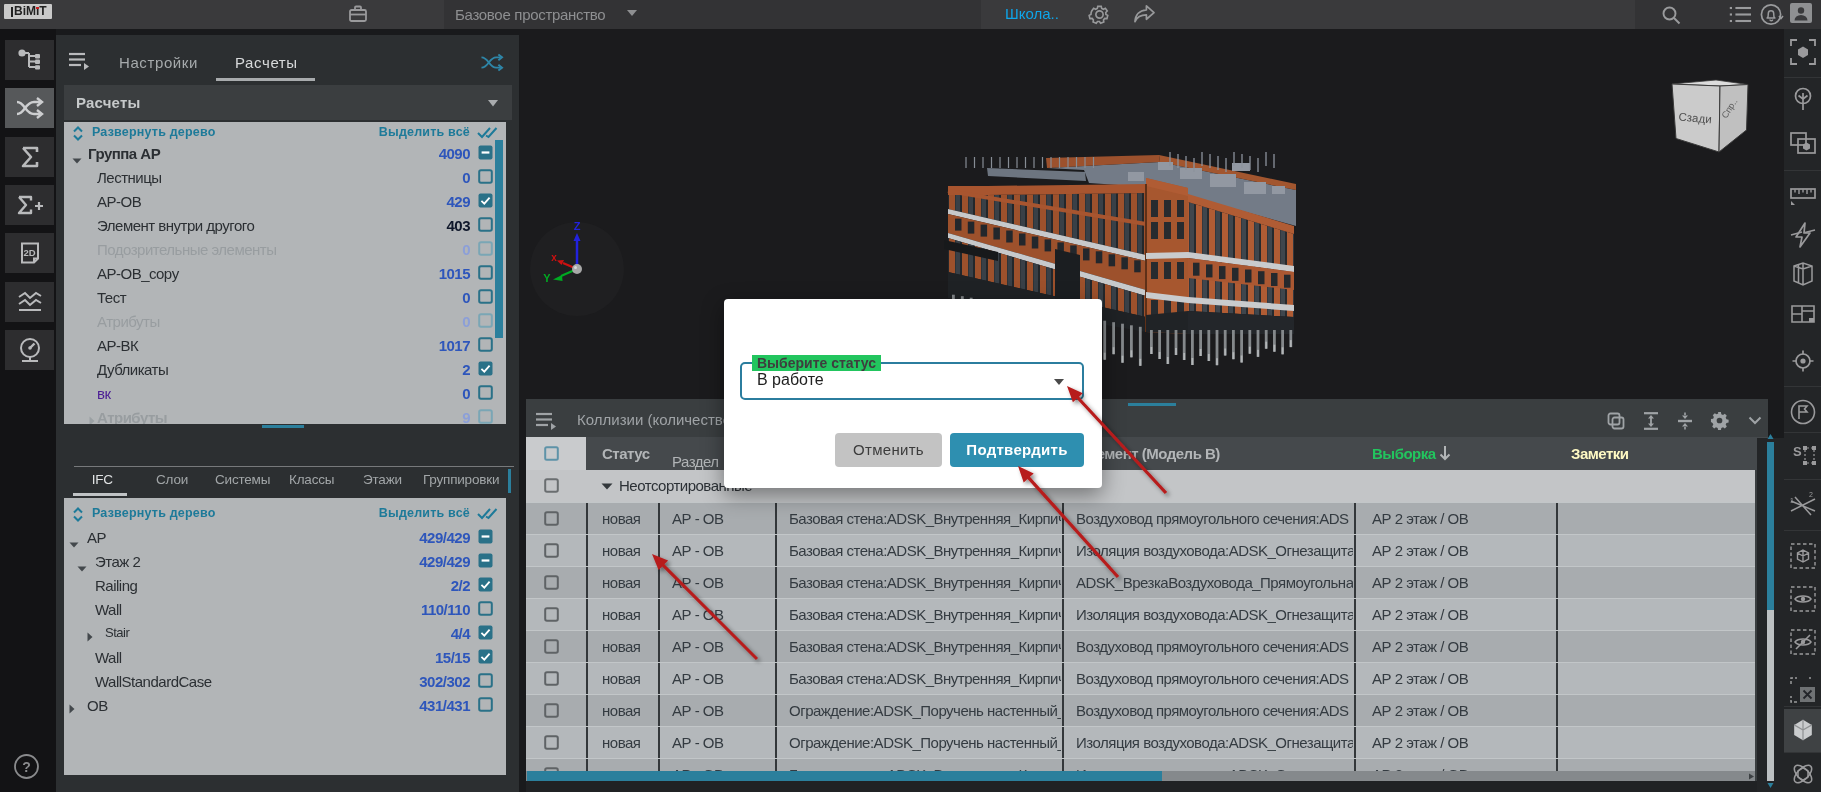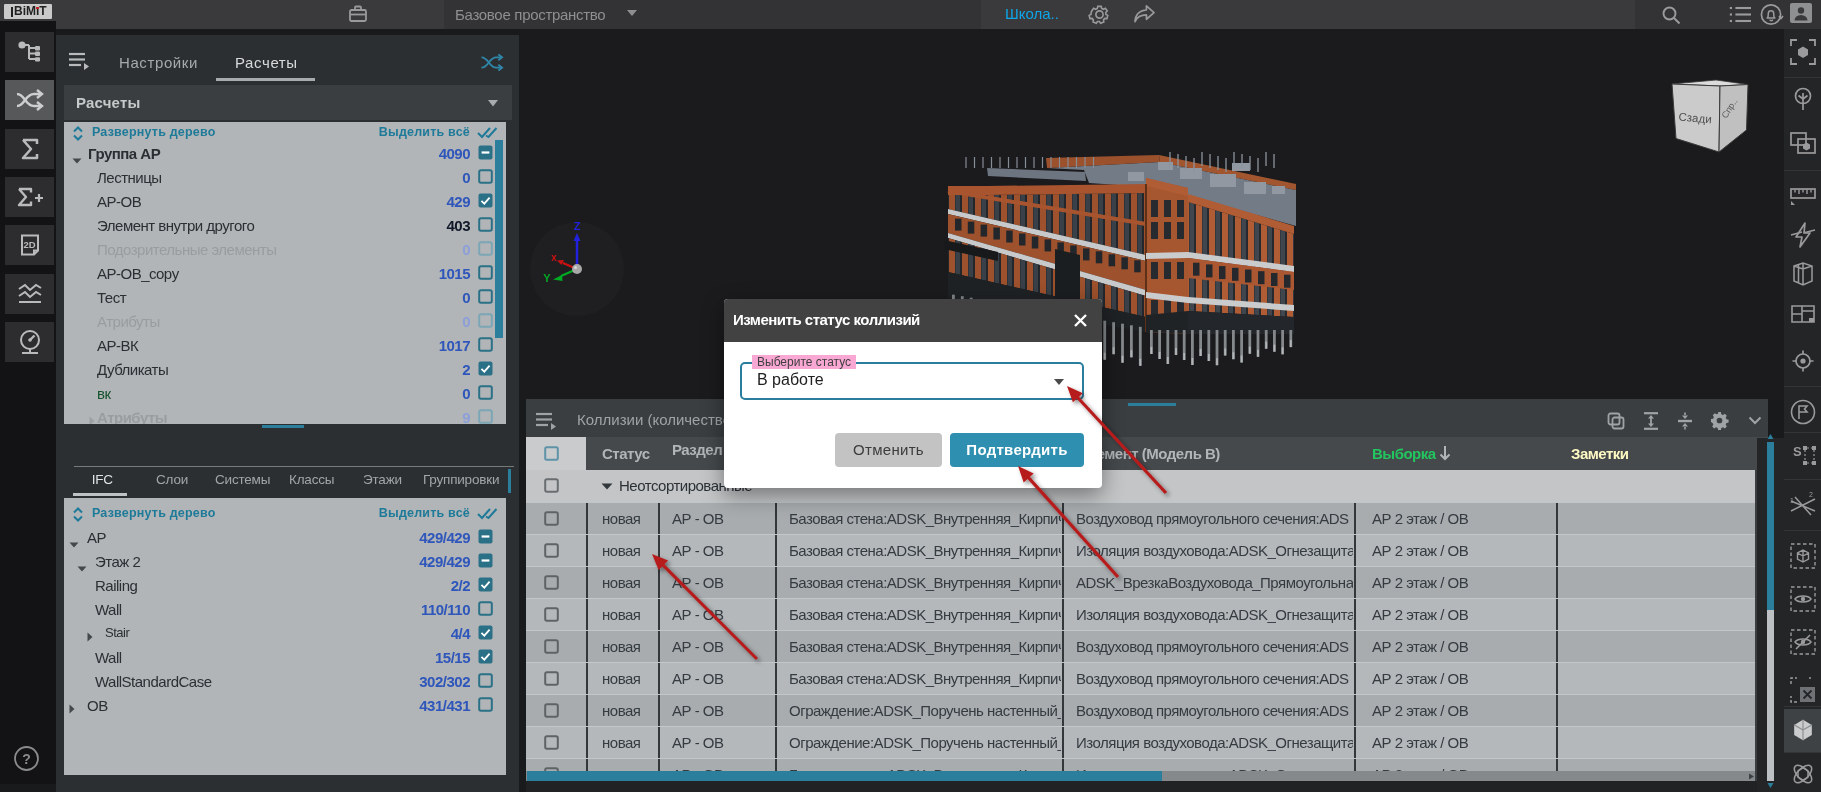--- a/index.html
+++ b/index.html
@@ -51,21 +51,21 @@
         <circle cx="12" cy="12.5" r="9.6" fill="none" stroke="#9a9b9d" stroke-width="1.7"></circle>
         <path d="M7.5 16 h9 M8.5 16 c0.8-1 0.8-2.5 0.8-4.5 a2.7 2.7 0 0 1 5.4 0 c0 2 0 3.5 0.8 4.5 M11 17.5 a1.3 1.3 0 0 0 2.6 0" fill="none" stroke="#9a9b9d" stroke-width="1.5"></path>
         <path d="M20 14 l2 2.5 2-2.5" fill="none" stroke="#9a9b9d" stroke-width="1.6"></path>
       </svg>
       <div class="abs" style="left:1790px;top:3px;width:22px;height:20px;background:#8f9092;border-radius:2px;"></div>
       <svg class="abs" style="left:1790px;top:3px;" width="22" height="20" viewBox="0 0 22 20">
         <circle cx="11" cy="7.5" r="3.2" fill="#3a3a3c"></circle>
         <path d="M4.5 17.5 a6.5 5.5 0 0 1 13 0 Z" fill="#3a3a3c"></path>
       </svg>
     </div>
-    <div class="abs" style="left:0;top:21px;width:56px;height:763px;background:#131315;">
+    <div class="abs" style="left:0;top:29px;width:56px;height:763px;background:#131315;">
       <div class="abs" style="left:5px;top:11px;width:49px;height:40px;background:#2d2d2f;display:flex;align-items:center;justify-content:center;">
         <svg width="30" height="30" viewBox="0 0 30 30">
           <g stroke="#b9babc" stroke-width="2" fill="none">
             <circle cx="7" cy="8" r="2.6" fill="#b9babc"></circle>
             <path d="M9 8 h5 M14 8 v14 M14 11h6 M14 16.5h6 M14 22h6"></path>
           </g>
           <g fill="#b9babc">
             <rect x="20" y="9" width="5" height="4.4" rx="1"></rect>
             <rect x="20" y="14.6" width="5" height="4.4" rx="1"></rect>
             <rect x="20" y="20.2" width="5" height="4.4" rx="1"></rect>
@@ -212,21 +212,21 @@
           <div class="abs" style="right:36px;top:215px;font-size:15px;letter-spacing:-0.5px;font-weight:bold;color:#2e56bb;">1017</div>
           <div class="abs" style="right:13px;top:215px;"><svg width="15" height="15" viewBox="0 0 15 15">
               <rect x="1.2" y="1.2" width="12.6" height="12.6" rx="1.8" fill="none" stroke="#2a7188" stroke-width="2"></rect>
             </svg></div>
           <div class="abs" style="left:33px;top:239px;font-size:15px;letter-spacing:-0.5px;font-weight:normal;color:#2b2f33;">Дубликаты</div>
           <div class="abs" style="right:36px;top:239px;font-size:15px;letter-spacing:-0.5px;font-weight:bold;color:#2e56bb;">2</div>
           <div class="abs" style="right:13px;top:239px;"><svg width="15" height="15" viewBox="0 0 15 15">
               <rect x="0.5" y="0.5" width="14" height="14" rx="2" fill="#2a7188"></rect>
               <path d="M3.4 7.8 L6.3 10.6 L11.6 4.6" fill="none" stroke="#fff" stroke-width="1.8"></path>
             </svg></div>
-          <div class="abs" style="left:33px;top:263px;font-size:15px;letter-spacing:-0.5px;font-weight:normal;color:#14532d;">вк</div>
+          <div class="abs" style="left:33px;top:263px;font-size:15px;letter-spacing:-0.5px;font-weight:normal;color:#4c1d95;">вк</div>
           <div class="abs" style="right:36px;top:263px;font-size:15px;letter-spacing:-0.5px;font-weight:bold;color:#2e56bb;">0</div>
           <div class="abs" style="right:13px;top:263px;"><svg width="15" height="15" viewBox="0 0 15 15">
               <rect x="1.2" y="1.2" width="12.6" height="12.6" rx="1.8" fill="none" stroke="#2a7188" stroke-width="2"></rect>
             </svg></div>
           <div class="abs" style="left:25px;top:290px;"><svg width="6" height="10" viewBox="0 0 6 10">
               <path d="M0.5 0.5 L5.5 5 L0.5 9.5 Z" fill="#9aa0a3"></path>
             </svg></div>
           <div class="abs" style="left:33px;top:287px;font-size:15px;letter-spacing:-0.5px;font-weight:bold;color:#989da0;">Атрибуты</div>
           <div class="abs" style="right:36px;top:287px;font-size:15px;letter-spacing:-0.5px;font-weight:bold;color:#8c9fd8;">9</div>
           <div class="abs" style="right:13px;top:287px;"><svg width="15" height="15" viewBox="0 0 15 15">
@@ -579,21 +579,21 @@
       </svg>
       <svg class="abs" style="left:1222px;top:17px;" width="14" height="9" viewBox="0 0 14 9">
         <path d="M1.5 1.5 L7 7 L12.5 1.5" fill="none" stroke="#9fa3a6" stroke-width="2"></path>
       </svg>
       <div class="abs" style="left:0;top:38px;width:1242px;height:33px;background:#45494c;">
         <div class="abs" style="left:0;top:0;width:60px;height:33px;background:#c9cbcd;"></div>
         <div class="abs" style="left:18px;top:9px;"><svg width="15" height="15" viewBox="0 0 15 15">
             <rect x="1.2" y="1.2" width="12.6" height="12.6" rx="1.5" fill="none" stroke="#5e93a8" stroke-width="2"></rect>
           </svg></div>
         <div class="abs" style="left:76px;top:8px;font-size:15px;letter-spacing:-0.5px;font-weight:bold;color:#b2b5b7;">Статус</div>
-        <div class="abs" style="left:146px;top:4px;font-size:15px;letter-spacing:-0.5px;font-weight:bold;color:#b2b5b7;">Раздел</div>
+        <div class="abs" style="left:146px;top:16px;font-size:15px;letter-spacing:-0.5px;font-weight:normal;color:#b2b5b7;">Раздел</div>
         <div class="abs" style="left:265px;top:8px;font-size:15px;letter-spacing:-0.5px;font-weight:bold;color:#b2b5b7;">Элемент (Модель А)</div>
         <div class="abs" style="left:552px;top:8px;font-size:15px;letter-spacing:-0.5px;font-weight:bold;color:#b2b5b7;">Элемент (Модель B)</div>
         <div class="abs" style="left:846px;top:8px;font-size:15px;letter-spacing:-0.5px;font-weight:bold;color:#22c55e;">Выборка</div>
         <div class="abs" style="left:1045px;top:8px;font-size:15px;letter-spacing:-0.5px;font-weight:bold;color:#fef9c3;">Заметки</div>
         <svg class="abs" style="left:912px;top:8px;" width="14" height="16" viewBox="0 0 14 16">
           <path d="M7 1 v13 M2.5 9.5 L7 14 l4.5-4.5" fill="none" stroke="#b2b5b7" stroke-width="2"></path>
         </svg>
       </div>
       <div class="abs" style="left:0;top:71px;width:1229px;height:32px;background:#c3c5c7;">
         <div class="abs" style="left:18px;top:8px;"><svg width="15" height="15" viewBox="0 0 15 15">
@@ -852,28 +852,22 @@
         <path d="M14 3 v11 M14 14 l9.5-5.5 M14 14 l-9.5-5.5 M14 14 v11" stroke="#8e9092" stroke-width="1.3" fill="none"></path>
       </svg>
       <svg class="abs" style="left:5px;top:731px;" width="28" height="28" viewBox="0 0 28 28">
         <ellipse cx="14" cy="14" rx="11" ry="5.5" fill="none" stroke="#9a9a9c" stroke-width="1.5" transform="rotate(45 14 14)"></ellipse>
         <ellipse cx="14" cy="14" rx="11" ry="5.5" fill="none" stroke="#9a9a9c" stroke-width="1.5" transform="rotate(-45 14 14)"></ellipse>
         <path d="M14 8 l5 3 v6 l-5 3 -5-3 v-6 Z" fill="none" stroke="#9a9a9c" stroke-width="1.4"></path>
       </svg>
     </div>
     <div class="abs" style="left:1768px;top:29px;width:16px;height:370px;background:#1b1b1d;"></div>
     <div class="abs" style="left:724px;top:299px;width:378px;height:189px;border-radius:4px;box-shadow:0 7px 22px rgba(0,0,0,0.42);background:#fff;">
-      <div class="abs" style="left:0;top:0;width:378px;height:43px;background:#424242;border-radius:4px 4px 0 0;">
-        <div class="abs" style="left:9px;top:12px;font-size:15px;font-weight:bold;color:#fff;letter-spacing:-0.5px;">Изменить статус коллизий</div>
-        <svg class="abs" style="left:349px;top:14px;" width="15" height="15" viewBox="0 0 15 15">
-          <path d="M2 2 L13 13 M13 2 L2 13" stroke="#fff" stroke-width="2.4"></path>
-        </svg>
-      </div>
       <div class="abs" style="left:16px;top:63px;width:344px;height:38px;border:2px solid #2b7d9e;border-radius:5px;"></div>
-      <div class="abs" style="left:28px;top:56px;background:#f9a8d4;padding:0 5px;font-size:12px;color:#3e3e3e;">Выберите статус</div>
+      <div class="abs" style="left:28px;top:56px;background:#22c55e;padding:0 5px;font-size:14px;color:#3e3e3e;font-weight:bold;">Выберите статус</div>
       <div class="abs" style="left:33px;top:72px;font-size:16px;color:#212121;">В работе</div>
       <svg class="abs" style="left:328px;top:79px;" width="14" height="8">
         <path d="M2 1 L7 7 L12 1 Z" fill="#4a4a4a"></path>
       </svg>
       <div class="abs" style="left:111px;top:134px;width:107px;height:34px;background:#c3c3c3;border-radius:4px;font-size:15px;color:#3c3c3c;text-align:center;line-height:34px;letter-spacing:0.3px;">Отменить</div>
       <div class="abs" style="left:226px;top:134px;width:134px;height:34px;background:#2e8fb0;border-radius:4px;font-size:15px;font-weight:bold;color:#fff;text-align:center;line-height:34px;letter-spacing:0.3px;">Подтвердить</div>
     </div>
     <svg class="abs" style="left:0;top:0;pointer-events:none;" width="1821" height="792" viewBox="0 0 1821 792">
       <defs>
         <filter id="ash" x="-30%" y="-30%" width="160%" height="160%">

